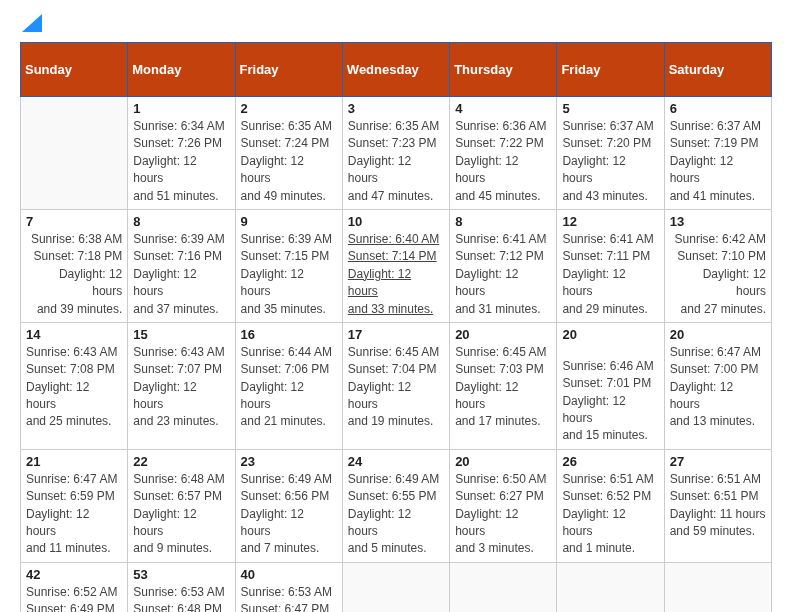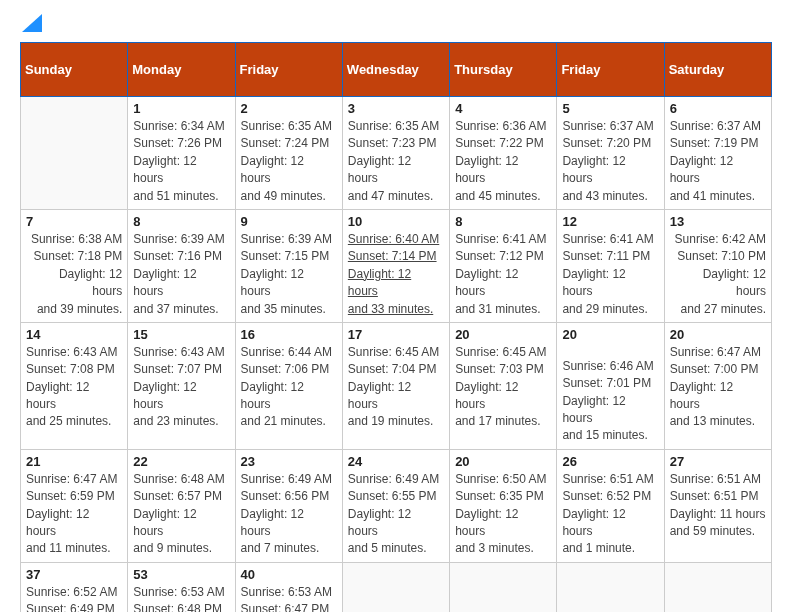--- a/index.html
+++ b/index.html
@@ -286,42 +286,42 @@
           <td>
             <span class="day-number">24</span>
             <div class="day-info" style="white-space: pre-line;">Sunrise: 6:49 AM
 Sunset: 6:55 PM
 Daylight: 12 hours
 and 5 minutes.</div>
           </td>
           <td>
             <span class="day-number">20</span>
             <div class="day-info" style="white-space: pre-line;">Sunrise: 6:50 AM
-Sunset: 6:35 PM
+Sunset: 6:27 PM
 Daylight: 12 hours
 and 3 minutes.</div>
           </td>
           <td>
             <span class="day-number">26</span>
             <div class="day-info" style="white-space: pre-line;">Sunrise: 6:51 AM
 Sunset: 6:52 PM
 Daylight: 12 hours
 and 1 minute.</div>
           </td>
           <td>
             <span class="day-number">27</span>
             <div class="day-info" style="white-space: pre-line;">Sunrise: 6:51 AM
 Sunset: 6:51 PM
 Daylight: 11 hours
 and 59 minutes.</div>
           </td>
         </tr>
         <tr>
           <td>
-            <span class="day-number">37</span>
+            <span class="day-number">42</span>
             <div class="day-info" style="white-space: pre-line;">Sunrise: 6:52 AM
 Sunset: 6:49 PM
 Daylight: 11 hours
 and 57 minutes.</div>
           </td>
           <td>
             <span class="day-number">53</span>
             <div class="day-info" style="white-space: pre-line;">Sunrise: 6:53 AM
 Sunset: 6:48 PM
 Daylight: 11 hours

